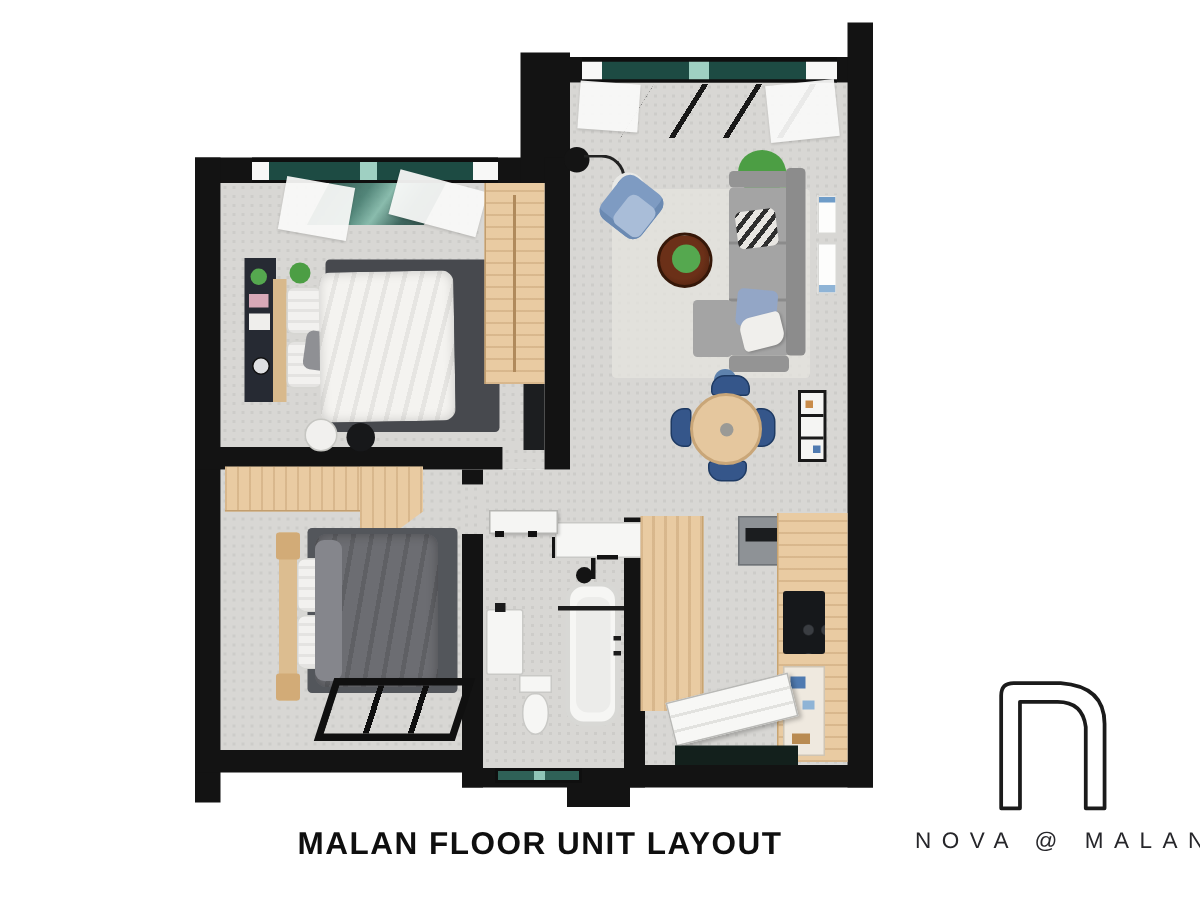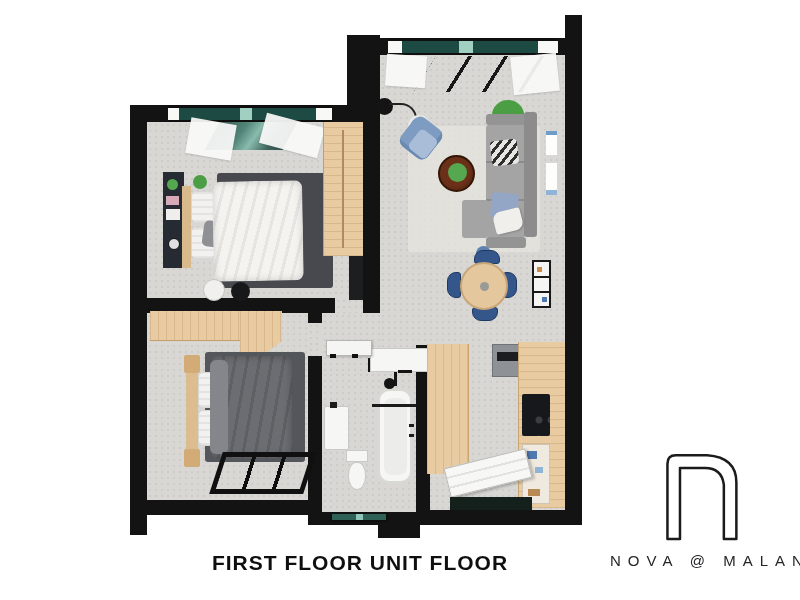--- a/index.html
+++ b/index.html
@@ -161,20 +161,20 @@
   <div class="abs" style="left:184px;top:355px;width:16px;height:18px;background:#d2ab77;border-radius:2px;"></div>
   <div class="abs" style="left:184px;top:449px;width:16px;height:18px;background:#d2ab77;border-radius:2px;"></div>
   <div class="abs pillow" style="left:198px;top:372px;width:22px;height:36px;"></div>
   <div class="abs pillow" style="left:198px;top:410px;width:22px;height:36px;"></div>
   <div class="abs" style="left:210px;top:356px;width:82px;height:102px;background:#6c6d72;border-radius:8px;
     background-image:repeating-linear-gradient(100deg,rgba(0,0,0,.12) 0 3px,transparent 3px 12px);box-shadow:inset 0 0 8px rgba(0,0,0,.3);"></div>
   <div class="abs" style="left:210px;top:360px;width:18px;height:94px;background:#85868c;border-radius:6px;"></div>
   <div class="abs glass" style="left:216px;top:452px;width:94px;height:42px;transform:skewX(-18deg);border:5px solid #101010;box-sizing:border-box;
     background-image:repeating-linear-gradient(90deg,transparent 0 26px,#0e0e0e 26px 30px);"></div>
 
-  <div id="caption">FIRST FLOOR UNIT FLOOR</div>
+  <div id="caption">MALAN FLOOR UNIT LAYOUT</div>
 
   <svg style="position:absolute;left:663px;top:447px;" width="82" height="94" viewBox="0 0 78 90">
     <path d="M4,88 L4,16 Q4,8 12,8 L42,8 Q70,10 70,34 L70,88 L58,88 L58,36 Q56,20 40,20 L16,20 L16,88 Z" fill="none" stroke="#1b1b1b" stroke-width="2.4" stroke-linejoin="round"></path>
   </svg>
   <div id="brandname">NOVA @ MALAN</div>
 
 </div>
 
 </body></html>

